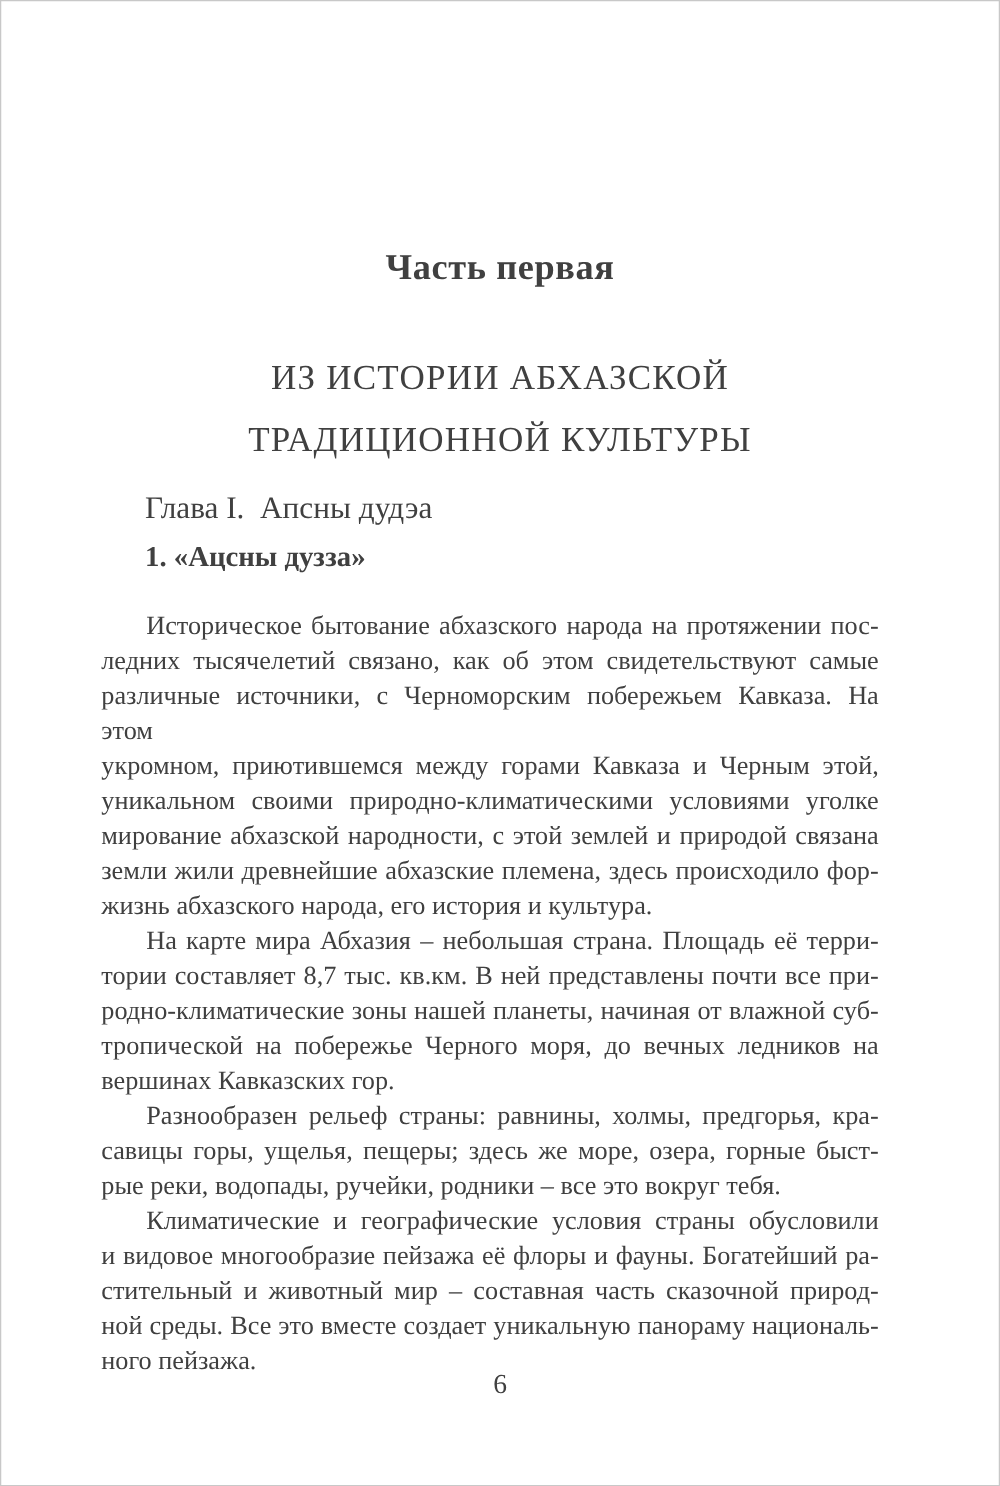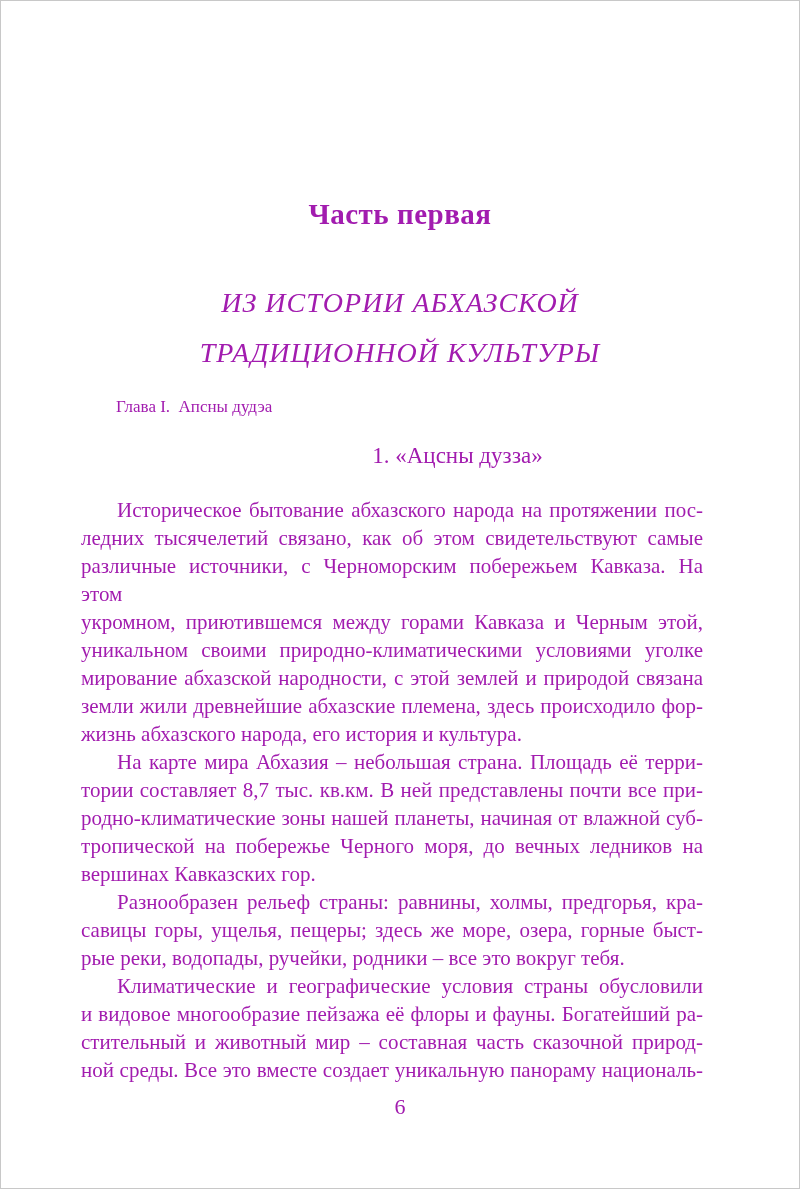--- a/index.html
+++ b/index.html
@@ -8,55 +8,53 @@
     background: #ffffff;
   }
   .page {
     position: relative;
     width: 800px;
     height: 1189px;
     box-sizing: border-box;
     background: #ffffff;
     border: 1px solid #c8c8c8;
     font-family: "Liberation Serif", "DejaVu Serif", serif;
-    color: #a21caf;
+    color: #404040;
     overflow: hidden;
   }
   .part-title {
     margin: 0;
     padding-top: 197px;
     text-align: center;
     font-size: 29px;
     font-weight: bold;
     line-height: 33px;
     letter-spacing: 0.5px;
   }
   .main-title {
     margin-top: 47px;
     text-align: center;
     font-size: 28px;
     font-weight: normal;
     line-height: 50px;
     letter-spacing: 1px;
-    font-style: italic;
   }
   .chapter-heading {
     margin-top: 14px;
     margin-left: 115px;
-    font-size: 17px;
+    font-size: 25px;
     line-height: 29px;
     white-space: pre-wrap;
   }
   .section-heading {
-    margin-top: 21px;
+    margin-top: 11px;
     margin-left: 115px;
     font-size: 23px;
-    font-weight: normal;
+    font-weight: bold;
     line-height: 27px;
-    text-align: center;
   }
   .body-text {
     margin-top: 27px;
     padding-left: 80px;
     padding-right: 96px;
     font-size: 21px;
     line-height: 28px;
   }
   .para { margin: 0; }
   .para .line {
@@ -115,18 +113,19 @@
     <div class="para">
         <div class="line first">Разнообразен рельеф страны: равнины, холмы, предгорья, кра-</div>
         <div class="line">савицы горы, ущелья, пещеры; здесь же море, озера, горные быст-</div>
         <div class="line last">рые реки, водопады, ручейки, родники – все это вокруг тебя.</div>
       </div>
     <div class="para">
         <div class="line first">Климатические и географические условия страны обусловили</div>
         <div class="line">и видовое многообразие пейзажа её флоры и фауны. Богатейший ра-</div>
         <div class="line">стительный и животный мир – составная часть сказочной природ-</div>
         <div class="line">ной среды. Все это вместе создает уникальную панораму националь-</div>
+        <div class="line last">ного пейзажа.</div>
       </div>
   </div>
 
   <div class="page-number">6</div>
 
 </div>
 
 </body></html>

